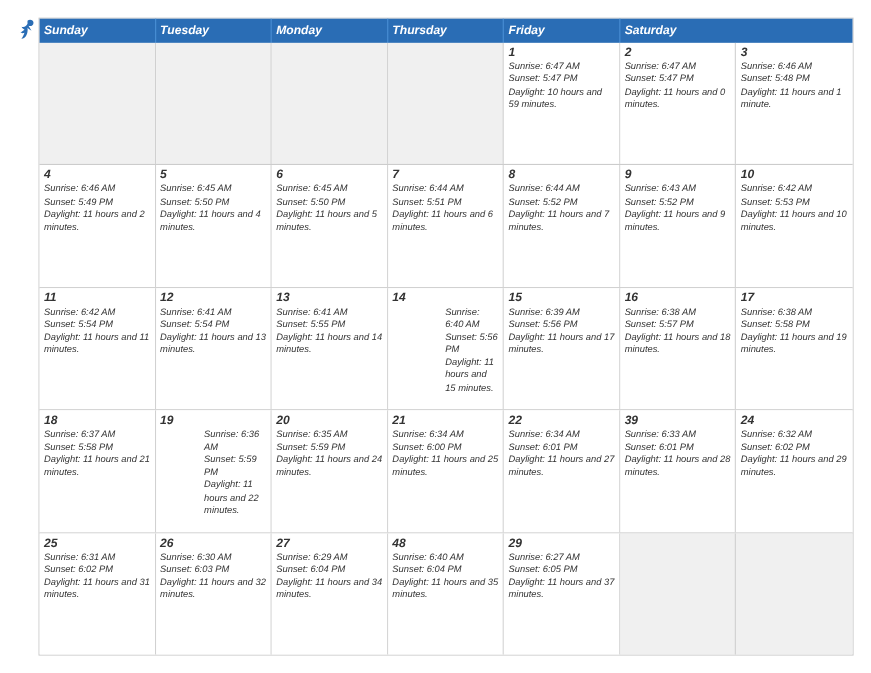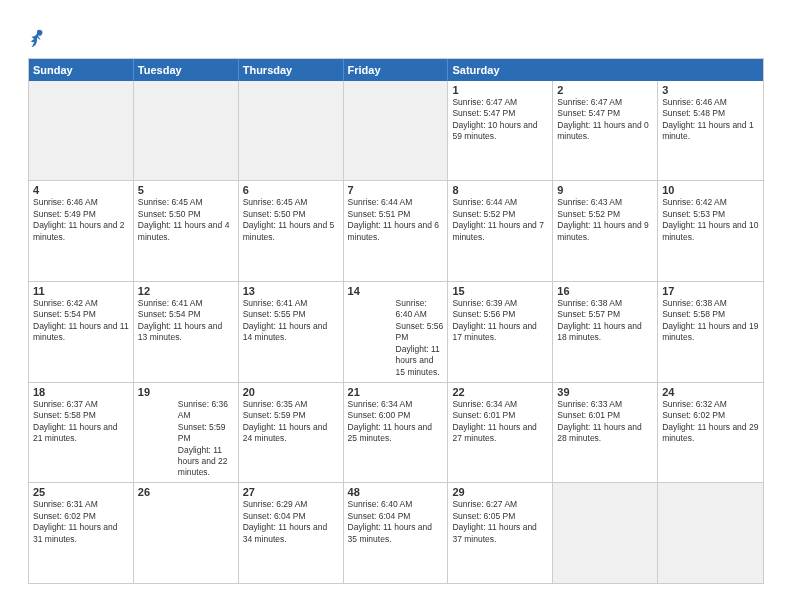--- a/index.html
+++ b/index.html
@@ -6,23 +6,24 @@
     body {
       font-family: Arial, sans-serif;
       background: #fff;
       width: 792px;
       height: 612px;
       overflow: hidden;
     }
     .page {
       width: 792px;
       height: 612px;
-      padding: 28px;
-      display: flex;
-      flex-direction: column;
+      padding: 16px;
+      display: flex;
+      flex-direction: row;
+      font-style: italic;
     }
     .header {
       display: flex;
       justify-content: space-between;
       align-items: flex-start;
       margin-bottom: 8px;
     }
     .logo {
       display: flex;
       align-items: center;
@@ -121,20 +122,21 @@
     <div class="title-area">
       <div class="main-title"></div>
       <div class="subtitle"></div>
     </div>
   </div>
 
   <div class="calendar">
     <div class="cal-header">
     <div class="cal-header-cell">Sunday</div>
         <div class="cal-header-cell">Tuesday</div>
+        <div class="cal-header-cell">Monday</div>
         <div class="cal-header-cell">Thursday</div>
         <div class="cal-header-cell">Friday</div>
         <div class="cal-header-cell">Saturday</div>
       </div>
     <div class="cal-body">
     <div class="cal-row">
           <div class="cal-cell shaded empty"></div>
           <div class="cal-cell shaded empty"></div>
           <div class="cal-cell shaded empty"></div>
           <div class="cal-cell shaded empty"></div>
@@ -291,20 +293,23 @@
         </div>
         <div class="cal-row">
           <div class="cal-cell">
             <span class="day-num">25</span>
             <div class="cell-text" style="white-space: pre-line;">Sunrise: 6:31 AM
 Sunset: 6:02 PM
 Daylight: 11 hours and 31 minutes.</div>
           </div>
           <div class="cal-cell">
             <span class="day-num">26</span>
+            <div class="cell-text" style="white-space: pre-line;">Sunrise: 6:30 AM
+Sunset: 6:03 PM
+Daylight: 11 hours and 32 minutes.</div>
           </div>
           <div class="cal-cell">
             <span class="day-num">27</span>
             <div class="cell-text" style="white-space: pre-line;">Sunrise: 6:29 AM
 Sunset: 6:04 PM
 Daylight: 11 hours and 34 minutes.</div>
           </div>
           <div class="cal-cell">
             <span class="day-num">48</span>
             <div class="cell-text" style="white-space: pre-line;">Sunrise: 6:40 AM

